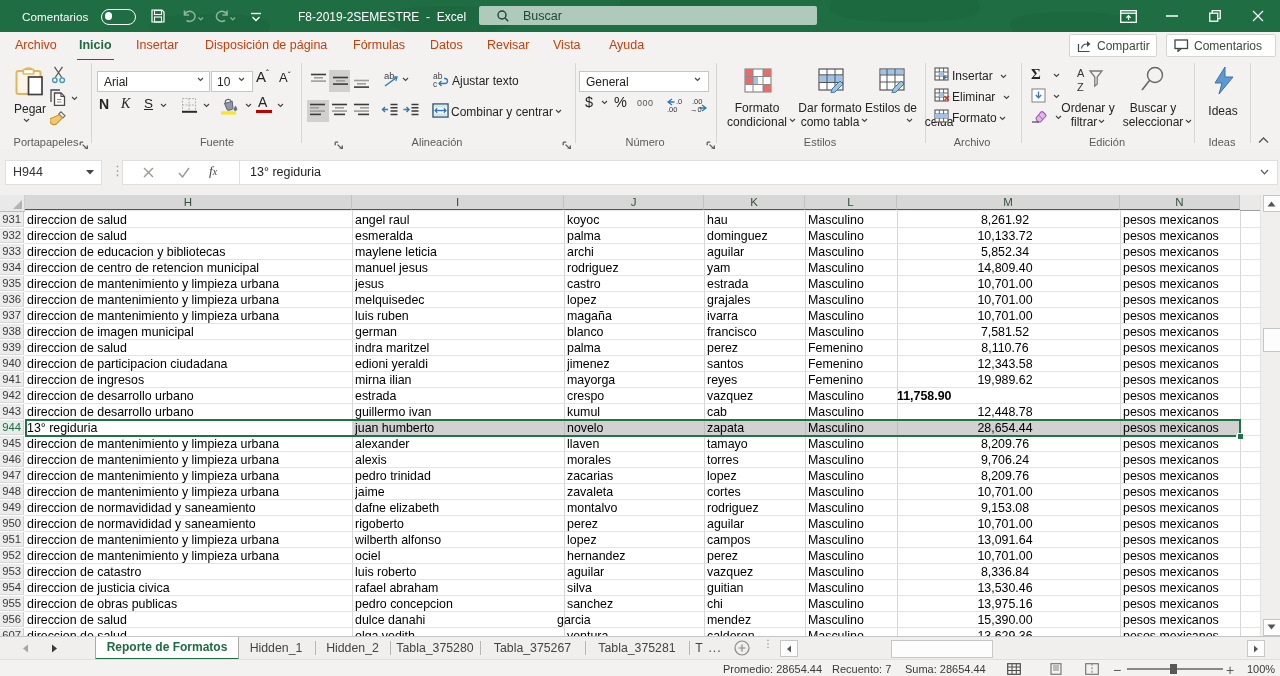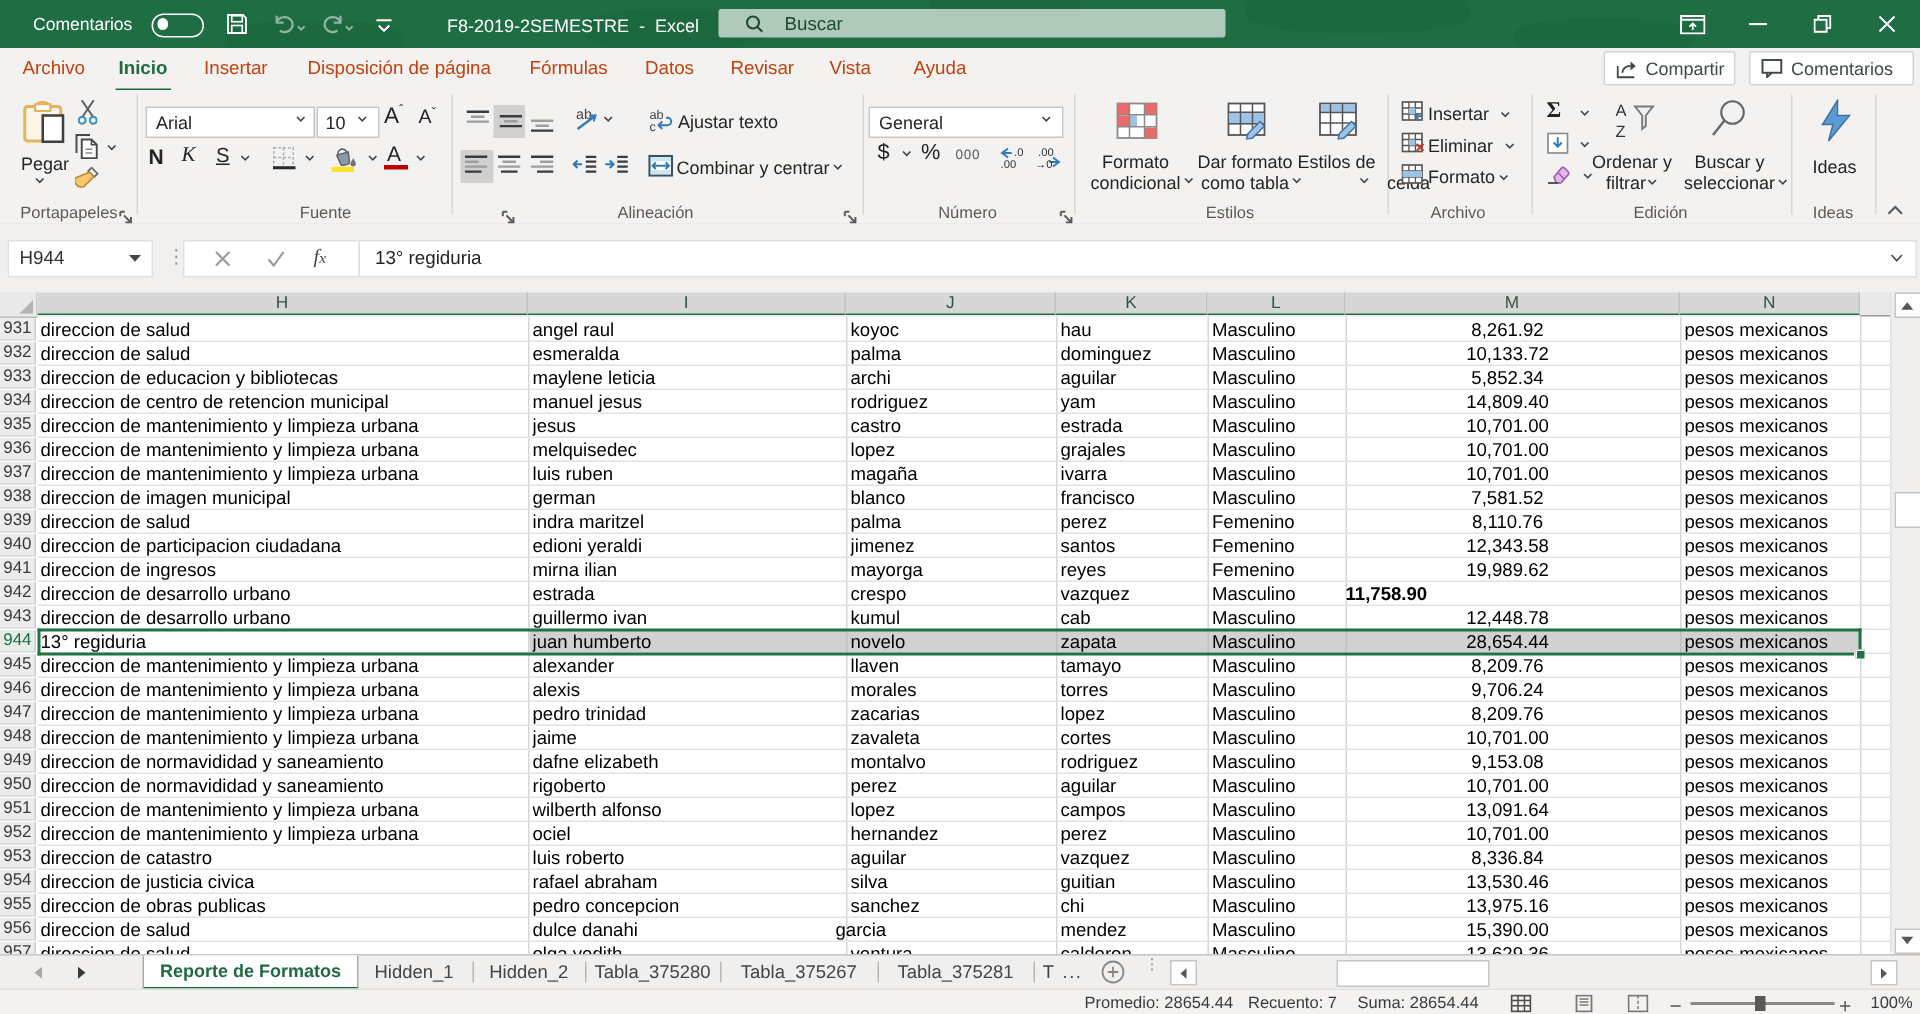--- a/index.html
+++ b/index.html
@@ -766,21 +766,21 @@
 <div class="rh" style="">956</div>
 <div class="cell" style="left:27px;width:323px;text-align:left;">direccion de salud</div>
 <div class="cell" style="left:355px;width:207px;text-align:left;">dulce danahi</div>
 <div class="cell" style="left:557px;width:135px;text-align:left;">garcia</div>
 <div class="cell" style="left:707px;width:96px;text-align:left;">mendez</div>
 <div class="cell" style="left:808px;width:87px;text-align:left;">Masculino</div>
 <div class="cell" style="left:897px;width:216px;text-align:center;">15,390.00</div>
 <div class="cell" style="left:1123px;width:115px;text-align:left;">pesos mexicanos</div>
 </div>
 <div class="row" style="top:433px;">
-<div class="rh" style="">957</div>
+<div class="rh" style="">607</div>
 <div class="cell" style="left:27px;width:323px;text-align:left;">direccion de salud</div>
 <div class="cell" style="left:355px;width:207px;text-align:left;">olga yedith</div>
 <div class="cell" style="left:567px;width:135px;text-align:left;">ventura</div>
 <div class="cell" style="left:707px;width:96px;text-align:left;">calderon</div>
 <div class="cell" style="left:808px;width:87px;text-align:left;">Masculino</div>
 <div class="cell" style="left:897px;width:216px;text-align:center;">13,629.36</div>
 <div class="cell" style="left:1123px;width:115px;text-align:left;">pesos mexicanos</div>
 </div>
 <div class="rowline" style="top:32.5px;"></div>
 <div class="rowline" style="top:48.5px;"></div>

